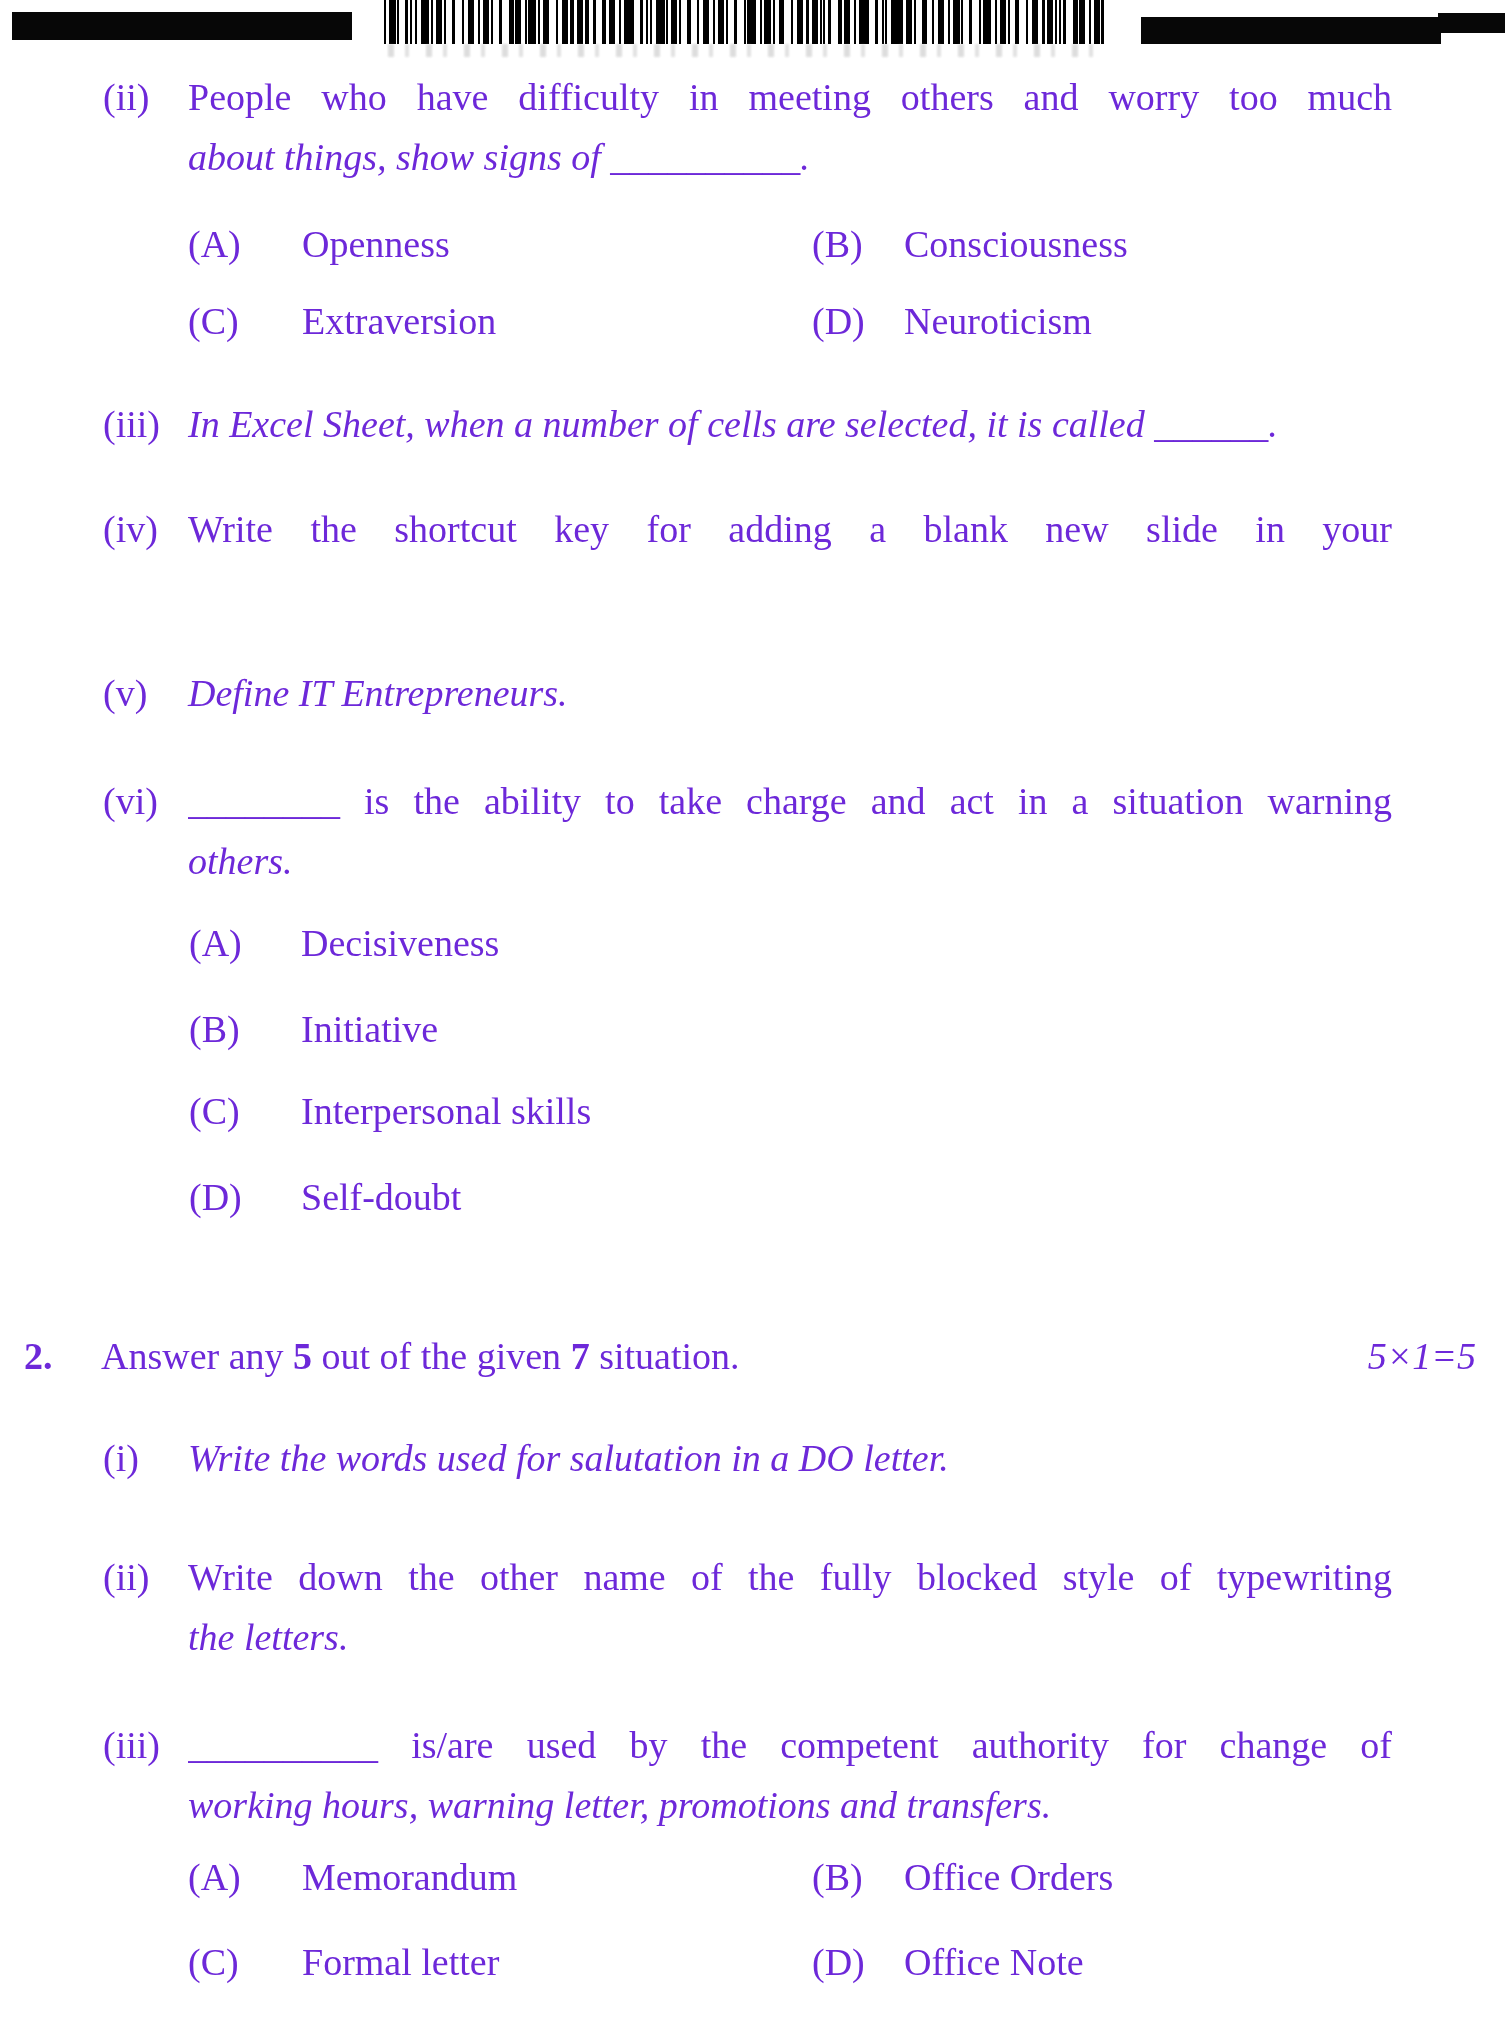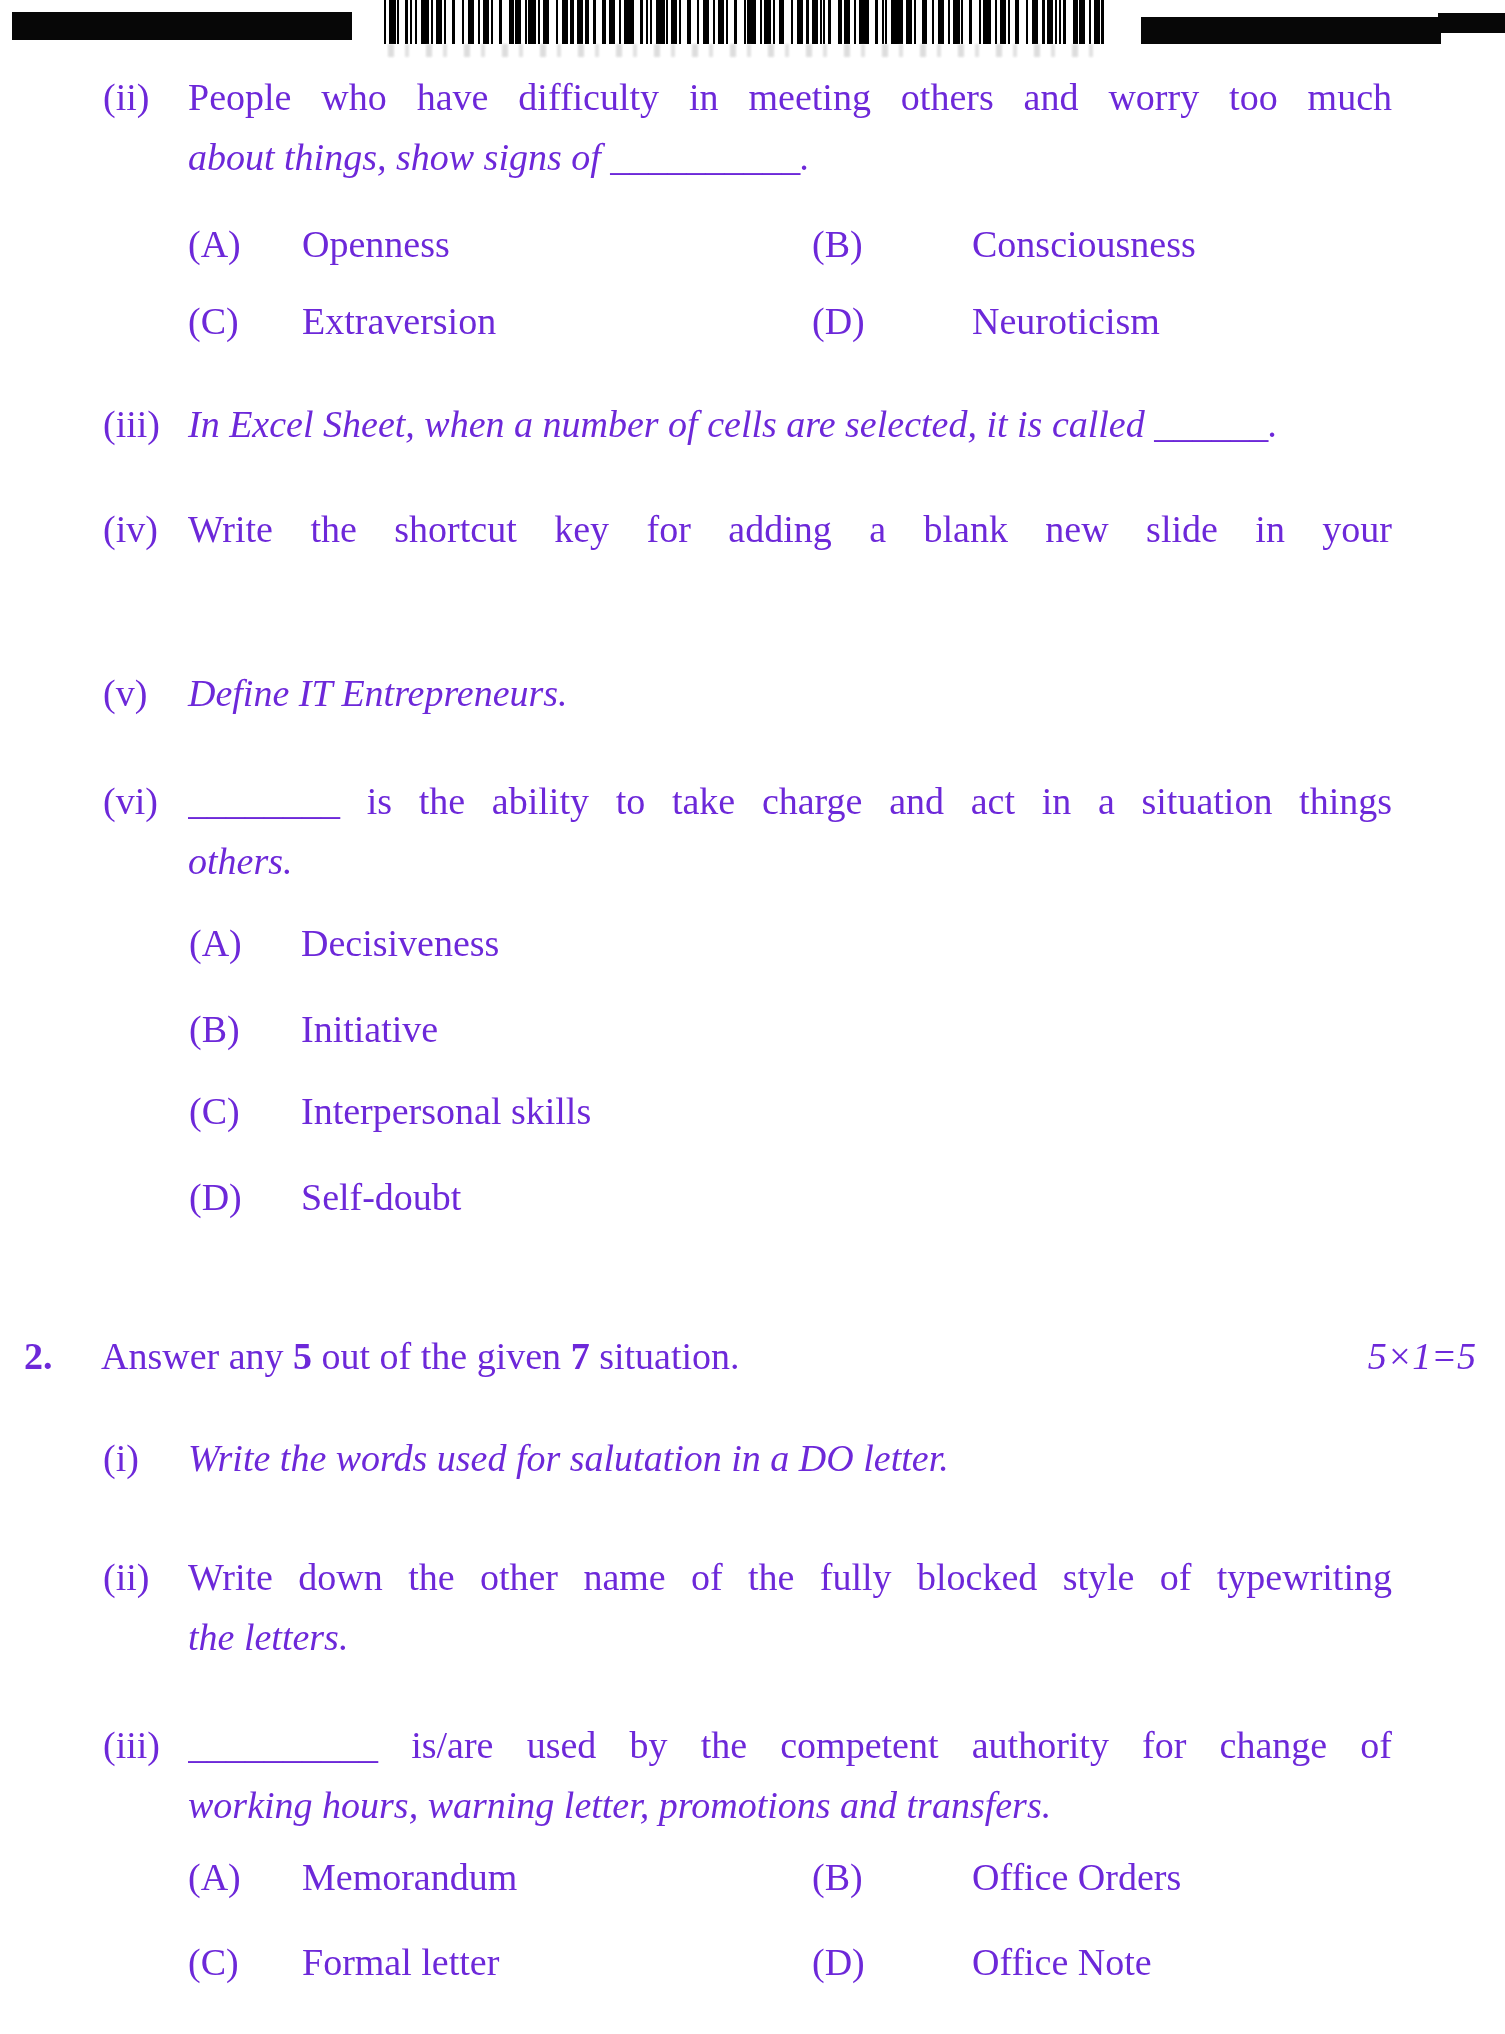--- a/index.html
+++ b/index.html
@@ -33,21 +33,21 @@
   .qbody{position:absolute;left:188px;top:0;width:1204px;}
   .line{height:60px;line-height:60px;overflow:hidden;}
   .line.j{text-align:justify;text-align-last:justify;}
   .line.j::after{content:"";display:inline-block;width:100%;height:0;}
   .line.nw{white-space:nowrap;overflow:visible;font-style:italic;}
   
   .optrow{position:absolute;left:0;width:1505px;height:60px;line-height:60px;}
   .optrow .ol1{position:absolute;left:188px;}
   .optrow .ot1{position:absolute;left:302px;}
   .optrow .ol2{position:absolute;left:812px;}
-  .optrow .ot2{position:absolute;left:972px;}
+  .optrow .ot2{position:absolute;left:904px;}
   
   .optv{position:absolute;left:0;width:1505px;height:60px;line-height:60px;}
   .optv .ol{position:absolute;left:189px;}
   .optv .ot{position:absolute;left:301px;}
   
   .qmain{position:absolute;left:0;width:1505px;height:60px;line-height:60px;}
   .qmain .mnum{position:absolute;left:24px;font-weight:bold;}
   .qmain .mbody{position:absolute;left:101px;width:1270px;white-space:nowrap;}
   .qmain .marks{position:absolute;right:29px;top:0;font-style:italic;}
   .b{font-weight:bold;}
@@ -99,21 +99,21 @@
   <div class="q" style="top:663px">
     <span class="qnum">(v)</span>
     <div class="qbody">
       <div class="line nw">Define IT Entrepreneurs.</div>
     </div>
   </div>
 
   <div class="q" style="top:771px">
     <span class="qnum">(vi)</span>
     <div class="qbody">
-      <div class="line j">________ is the ability to take charge and act in a situation things</div>
+      <div class="line j">________ is the ability to take charge and act in a situation warning</div>
       <div class="line nw">others.</div>
     </div>
   </div>
   <div class="optv" style="top:913px">
     <span class="ol">(A)</span>
     <span class="ot">Decisiveness</span>
   </div>
   <div class="optv" style="top:999px">
     <span class="ol">(B)</span>
     <span class="ot">Initiative</span>

